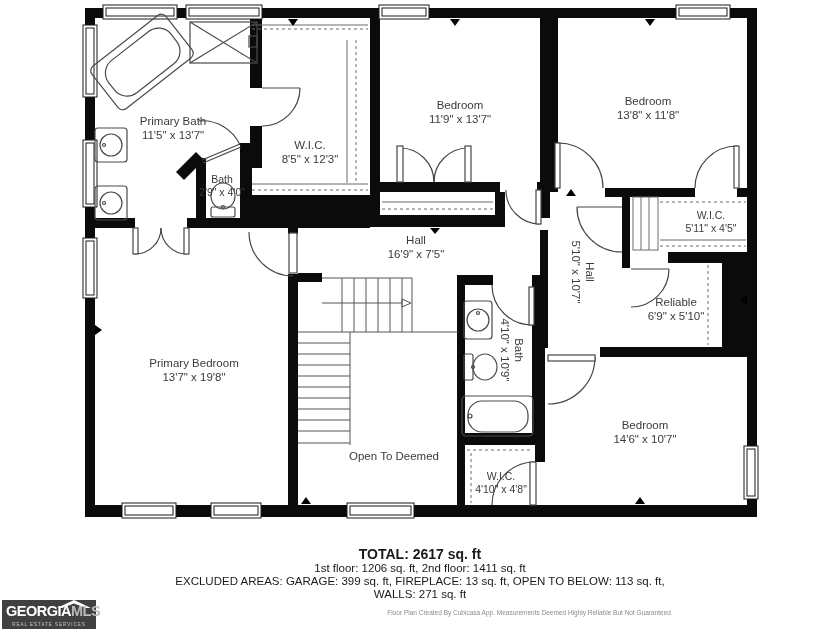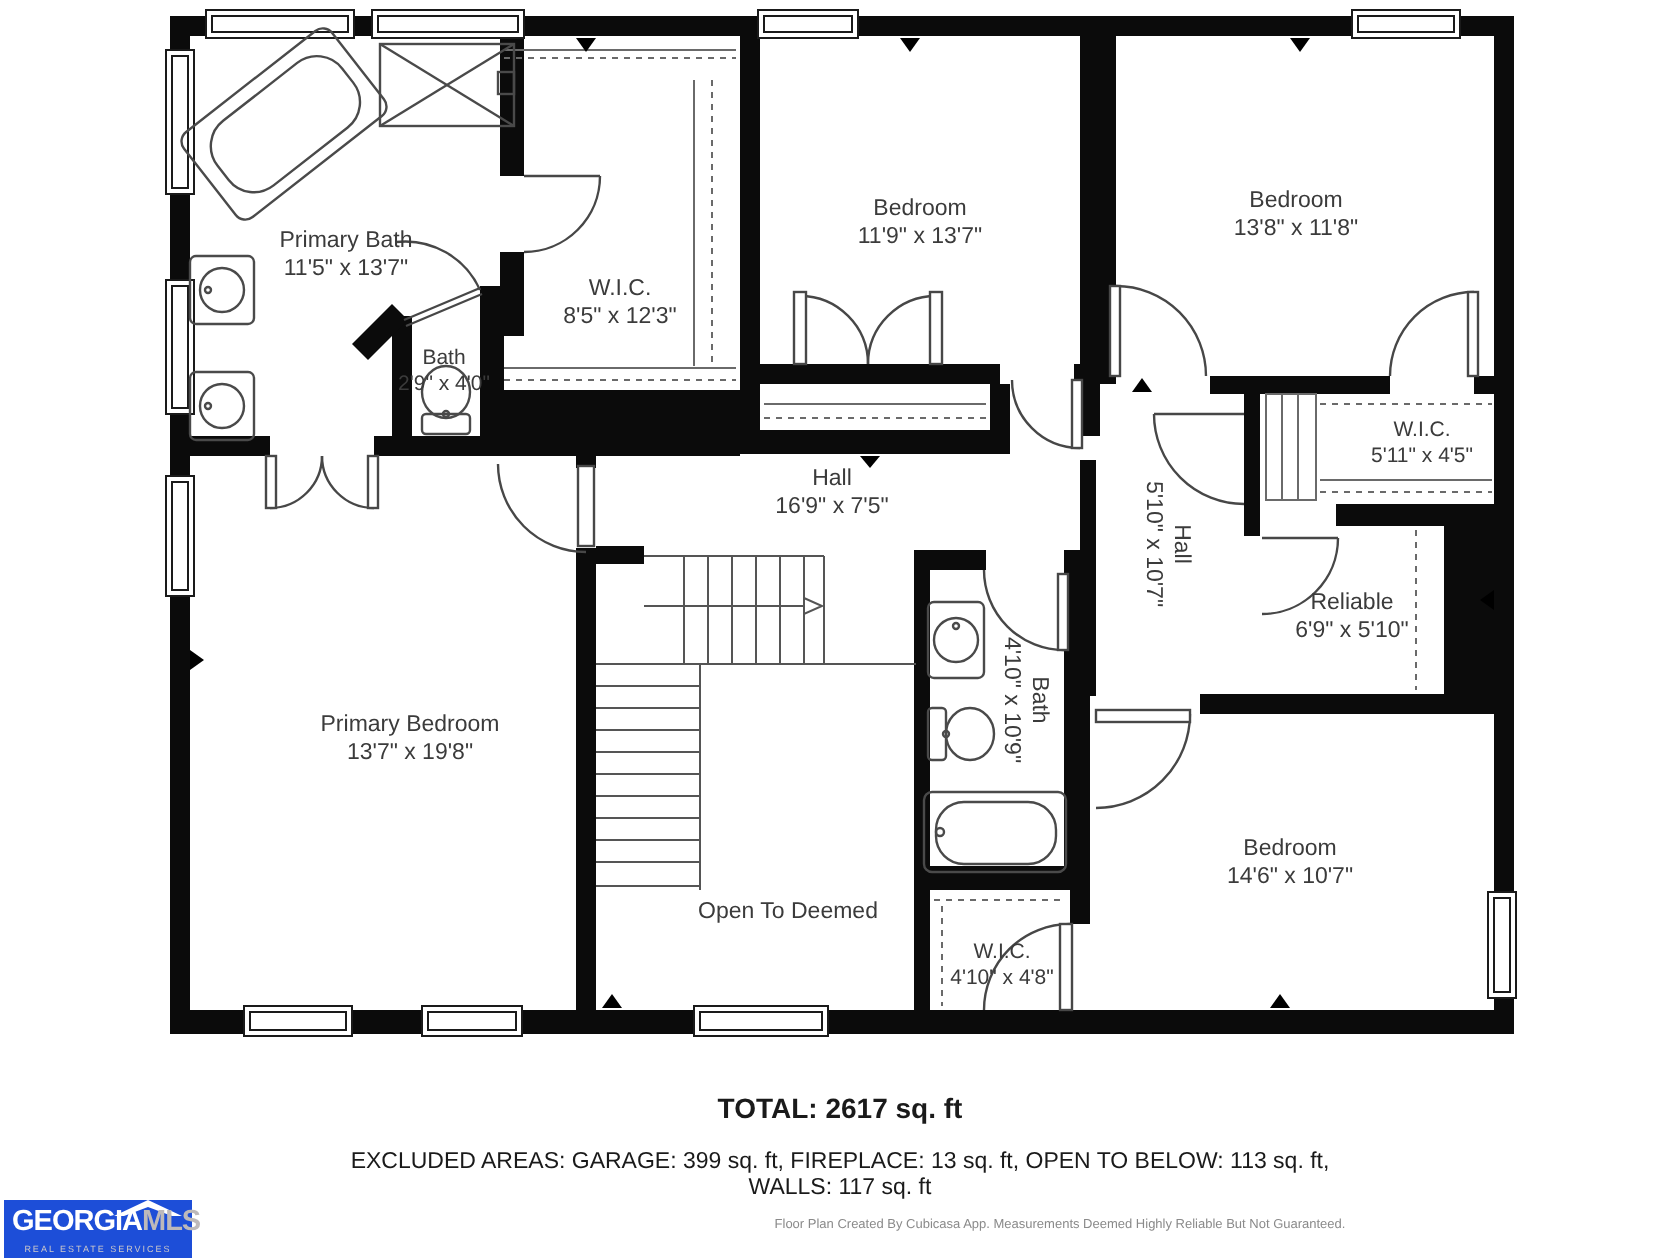--- a/index.html
+++ b/index.html
@@ -8,21 +8,21 @@
   #plan-svg{position:absolute;left:0;top:0;}
   .rlabel{position:absolute;transform:translate(-50%,-50%);text-align:center;
           font-size:11.5px;line-height:1.25;color:#3b3b3b;white-space:nowrap;z-index:5;}
   .rlabel.small{font-size:10.5px;}
   .rlabel.rot{transform:translate(-50%,-50%) rotate(90deg);}
   .fline{position:absolute;left:0;width:840px;text-align:center;color:#1a1a1a;
          font-size:11.5px;line-height:13px;}
   .fline.bold{font-weight:bold;font-size:14px;}
   .disclaimer{position:absolute;left:220px;top:609px;width:620px;text-align:center;
               font-size:6.5px;color:#8a8a8a;}
-  .logo{position:absolute;left:2px;top:600px;width:94px;height:29px;background:#1d4ed8;}
+  .logo{position:absolute;left:2px;top:600px;width:94px;height:29px;background:#404040;}
   .logo-row{position:absolute;left:4px;top:3px;font-weight:bold;font-size:14.5px;
             letter-spacing:-0.5px;color:#ffffff;}
   .logo-row .mls{color:#bdb9ba;}
   .logo-roof{position:absolute;right:5px;top:0px;}
   .logo-tag{position:absolute;left:0;bottom:2px;width:100%;text-align:center;
             font-size:4.5px;letter-spacing:1px;color:#ccc8c9;}
 </style>
 </head>
 <body>
 
@@ -285,39 +285,40 @@
     <div>6'9" x 5'10"</div>
   </div>
   <div class="rlabel" style="left:416px;top:247px">
     <div>Hall</div>
     <div>16'9" x 7'5"</div>
   </div>
   <div class="rlabel rot" style="left:512px;top:350px">
     <div>Bath</div>
     <div>4'10" x 10'9"</div>
   </div>
-  <div class="rlabel" style="left:205px;top:370px">
+  <div class="rlabel" style="left:194px;top:370px">
     <div>Primary Bedroom</div>
     <div>13'7" x 19'8"</div>
   </div>
   <div class="rlabel" style="left:394px;top:456px">
     <div>Open To Deemed</div>
   </div>
   <div class="rlabel" style="left:645px;top:432px">
     <div>Bedroom</div>
     <div>14'6" x 10'7"</div>
   </div>
   <div class="rlabel small" style="left:501px;top:483px">
     <div>W.I.C.</div>
     <div>4'10" x 4'8"</div>
   </div>
 
   <div class="fline bold" style="top:548px">TOTAL: 2617 sq. ft</div>
+  <div class="fline" style="top:562px">1st floor: 1206 sq. ft, 2nd floor: 1411 sq. ft</div>
   <div class="fline" style="top:575px">EXCLUDED AREAS: GARAGE: 399 sq. ft, FIREPLACE: 13 sq. ft, OPEN TO BELOW: 113 sq. ft,</div>
-  <div class="fline" style="top:588px">WALLS: 117 sq. ft</div>
+  <div class="fline" style="top:588px">WALLS: 271 sq. ft</div>
 
   <div class="disclaimer">Floor Plan Created By Cubicasa App. Measurements Deemed Highly Reliable But Not Guaranteed.</div>
 
   <div class="logo">
     <svg class="logo-roof" width="34" height="8">
       <polygon points="0,8 17,0 34,8 29,8 17,3.5 5,8" fill="#ffffff"></polygon>
     </svg>
     <div class="logo-row">
       <span>GEORGIA</span><span class="mls">MLS</span>
     </div>

